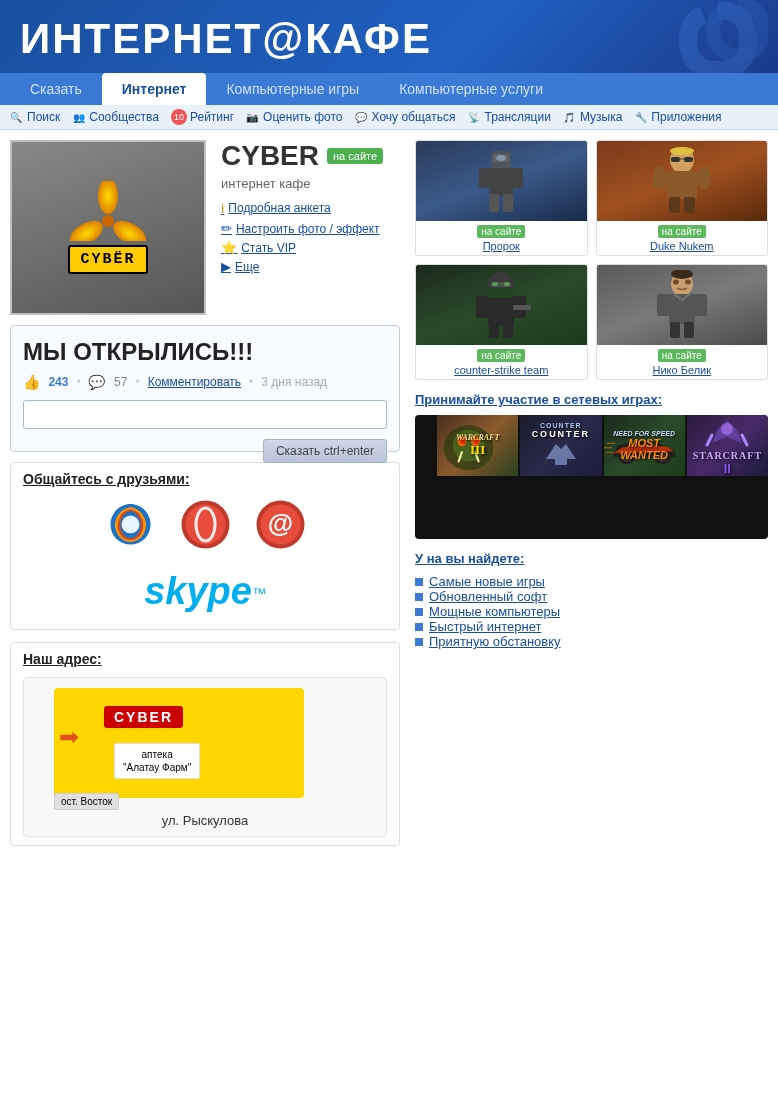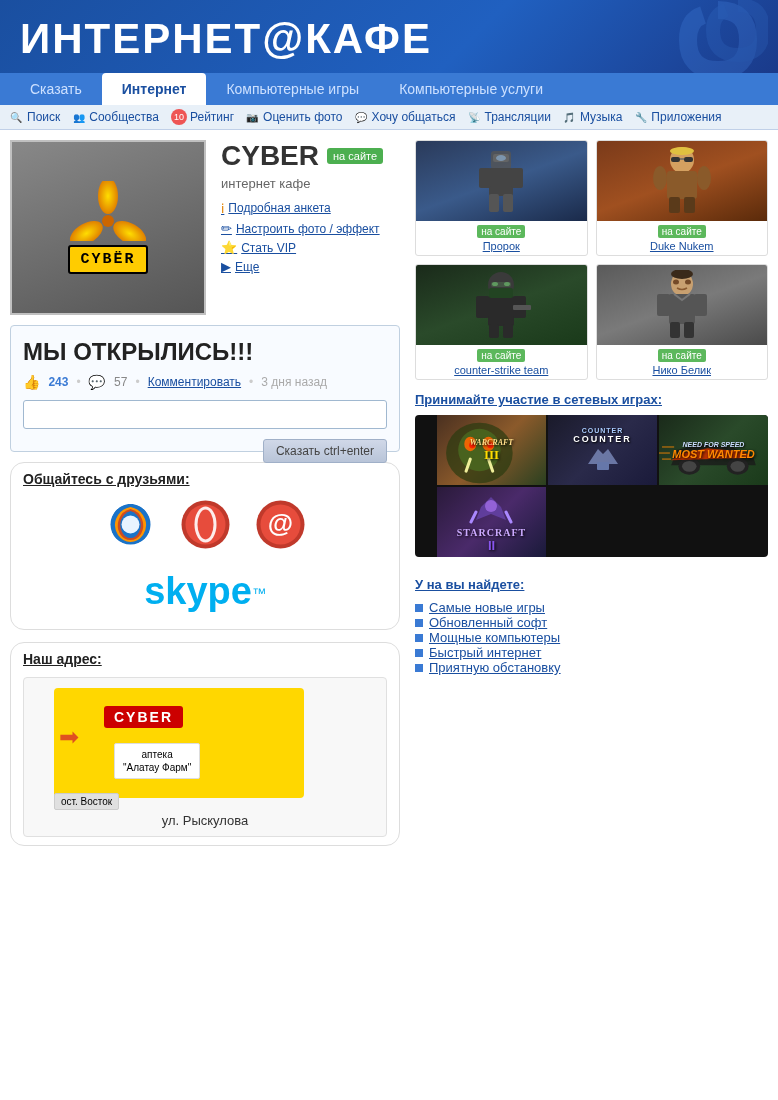--- a/index.html
+++ b/index.html
@@ -207,21 +207,21 @@
       padding: 4px 12px;
       font-size: 12px;
       color: #444;
       cursor: pointer;
       float: right;
     }
 
     
     .section-block {
       border: 1px solid #ddd;
-      border-radius: 14px;
+      border-radius: 4px;
       padding: 8px 12px;
       margin-bottom: 12px;
     }
     .section-title {
       font-size: 14px;
       font-weight: bold;
       color: #222;
       text-decoration: underline;
       margin-bottom: 10px;
     }
@@ -348,35 +348,35 @@
     .friend-img-placeholder {
       width: 100%;
       height: 80px;
       display: flex;
       align-items: center;
       justify-content: center;
       font-size: 28px;
     }
 
     
-    .games-section { margin-bottom: 20px; }
+    .games-section { margin-bottom: 12px; }
     .games-title {
       font-size: 13px;
       font-weight: bold;
       color: #1a4fa0;
       text-decoration: underline;
       margin-bottom: 8px;
     }
     .games-collage {
       width: 100%;
-      height: 142px;
+      height: 124px;
       background: #111;
       border-radius: 4px;
       display: grid;
-      grid-template-columns: 1fr 1fr 1fr;
+      grid-template-columns: 1fr 1fr 1fr 1fr;
       grid-template-rows: 1fr 1fr;
       gap: 2px;
       overflow: hidden;
       padding-left: 22px;
     }
     .game-tile {
       display: flex;
       align-items: center;
       justify-content: center;
       font-weight: bold;
@@ -584,21 +584,21 @@
         <div style="cursor:pointer;">
           <svg width="55" height="55" viewBox="0 0 55 55">
             <circle cx="27.5" cy="27.5" r="24" fill="#c0392b"></circle>
             <circle cx="27.5" cy="27.5" r="20" fill="#e74c3c"></circle>
             <text x="27.5" y="35" text-anchor="middle" fill="#fff" font-size="26" font-weight="bold" font-family="Arial">@</text>
           </svg>
         </div>
       </div>
 
       <div style="text-align:center; padding: 4px 0 8px 0;">
-        <span style="color:#00aff0; font-size:38px; font-weight:bold; font-family:Arial;">skype</span><span style="color:#00aff0; font-size:14px; vertical-align:super;">™</span>
+        <span style="color:#00aff0; font-size:38px; font-style:italic; font-weight:bold; font-family:Arial;">skype</span><span style="color:#00aff0; font-size:14px; vertical-align:super;">™</span>
       </div>
     </div>
 
     <div class="section-block">
       <div class="section-title">Наш адрес:</div>
       <div class="address-map">
         <div class="map-yellow"></div>
         <div class="map-arrow">➡</div>
         <div class="map-cyber-label">CYBER</div>
         <div class="map-pharmacy">

